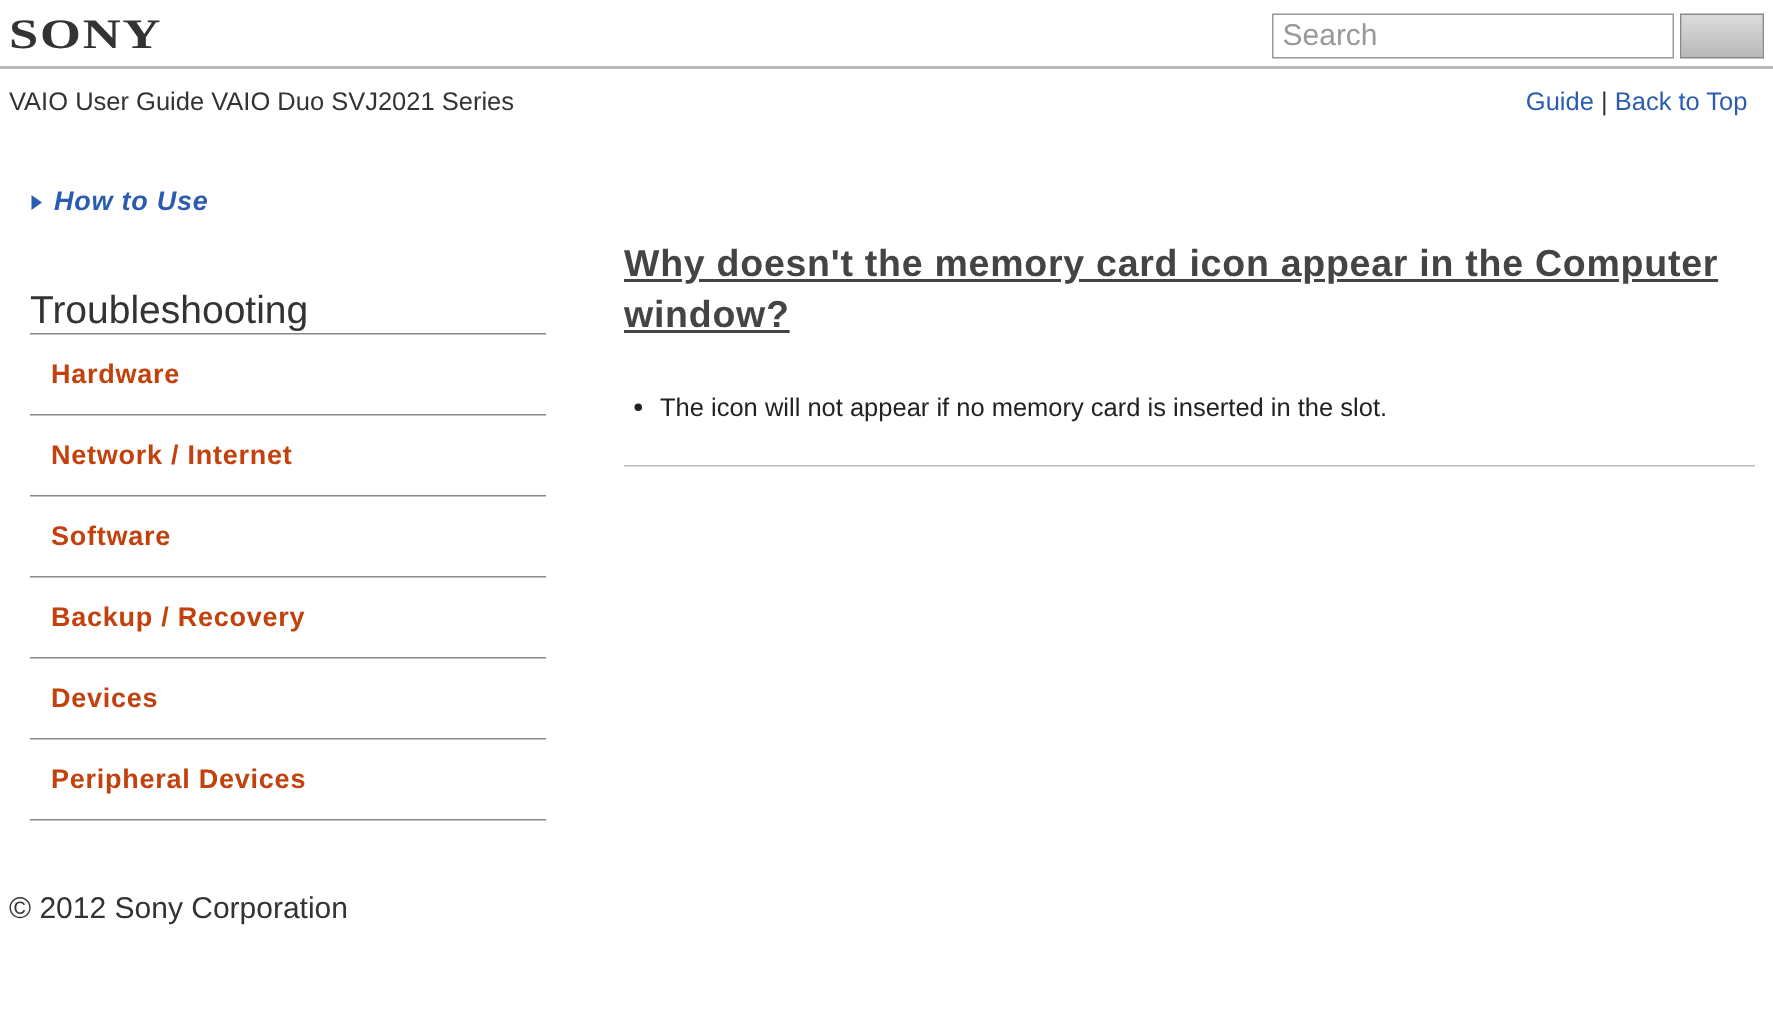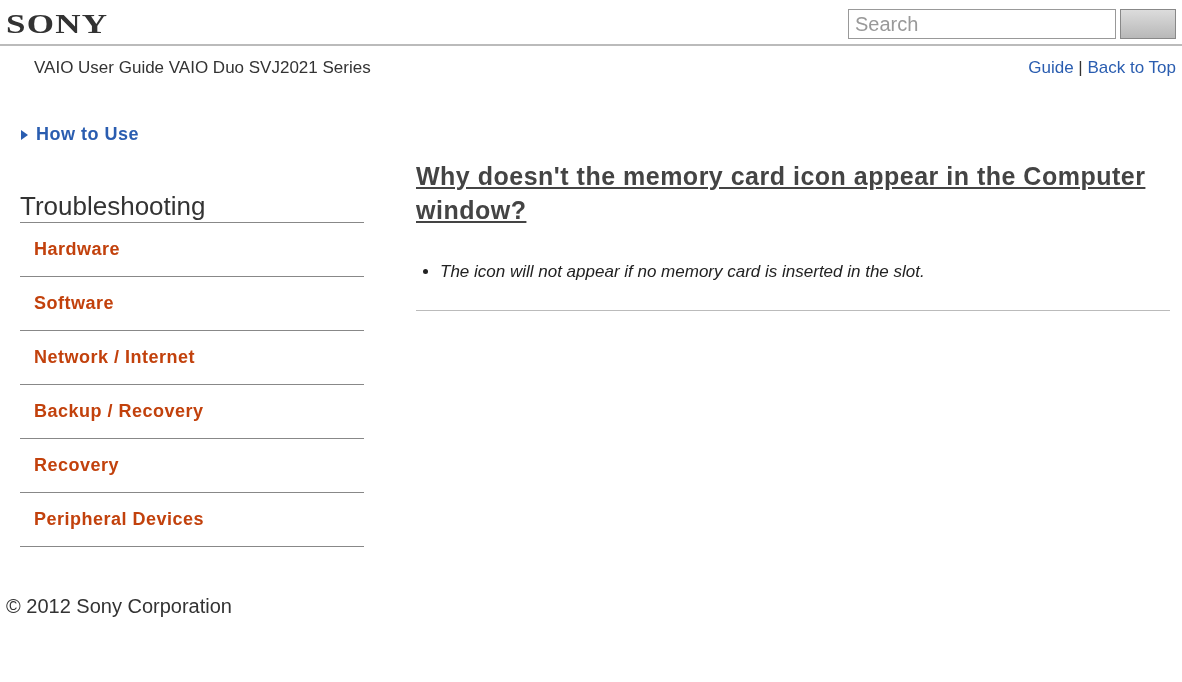--- a/index.html
+++ b/index.html
@@ -43,23 +43,22 @@
     .search-btn {
       width: 56px;
       height: 30px;
       background: linear-gradient(#dcdcdc, #b8b8b8);
       border: 1px solid #888;
     }
     .subheader {
       display: flex;
       justify-content: space-between;
       align-items: center;
-      padding: 12px 6px 6px 6px;
+      padding: 12px 17px 6px 6px;
       font-size: 17px;
-      margin-left: 28px;
     }
     .breadcrumb { color: #333; }
     .top-links a {
       color: #2a5db0;
       text-decoration: none;
     }
     .top-links { color: #333; }
     .content-wrap {
       display: flex;
       padding: 40px 0 0 0;
@@ -71,20 +70,21 @@
     .how-to-use {
       display: flex;
       align-items: center;
       gap: 6px;
       color: #2a5db0;
       font-weight: bold;
       font-size: 18px;
       letter-spacing: 0.5px;
       margin-bottom: 46px;
       text-decoration: none;
+      font-style: italic;
     }
     .chevron-icon {
       width: 10px;
       height: 12px;
       fill: #2a5db0;
     }
     .troubleshooting-title {
       font-size: 26px;
       font-weight: normal;
       color: #333;
@@ -121,21 +121,20 @@
     }
     .article-body ul {
       list-style: disc;
       padding-left: 24px;
       margin-bottom: 24px;
     }
     .article-body li {
       font-size: 17px;
       color: #222;
       padding: 4px 0;
-      font-style: italic;
     }
     .hr-line {
       border: none;
       border-top: 1px solid #bbb;
       margin-top: 10px;
     }
     .footer {
       padding: 48px 0 0 6px;
       font-size: 20px;
       color: #333;
@@ -169,30 +168,30 @@
       <span>How to Use</span>
     </a>
 
     <h2 class="troubleshooting-title">Troubleshooting</h2>
 
     <ul class="sidebar-list">
       <li>
           <a href="#">Hardware</a>
         </li>
       <li>
+          <a href="#">Network / Internet</a>
+        </li>
+      <li>
           <a href="#">Software</a>
         </li>
       <li>
-          <a href="#">Network / Internet</a>
-        </li>
-      <li>
           <a href="#">Backup / Recovery</a>
         </li>
       <li>
-          <a href="#">Recovery</a>
+          <a href="#">Devices</a>
         </li>
       <li>
           <a href="#">Peripheral Devices</a>
         </li>
     </ul>
   </aside>
 
   <main class="main">
     <h1 class="article-title">Why doesn't the memory card icon appear in the Computer window?</h1>
     <div class="article-body">

